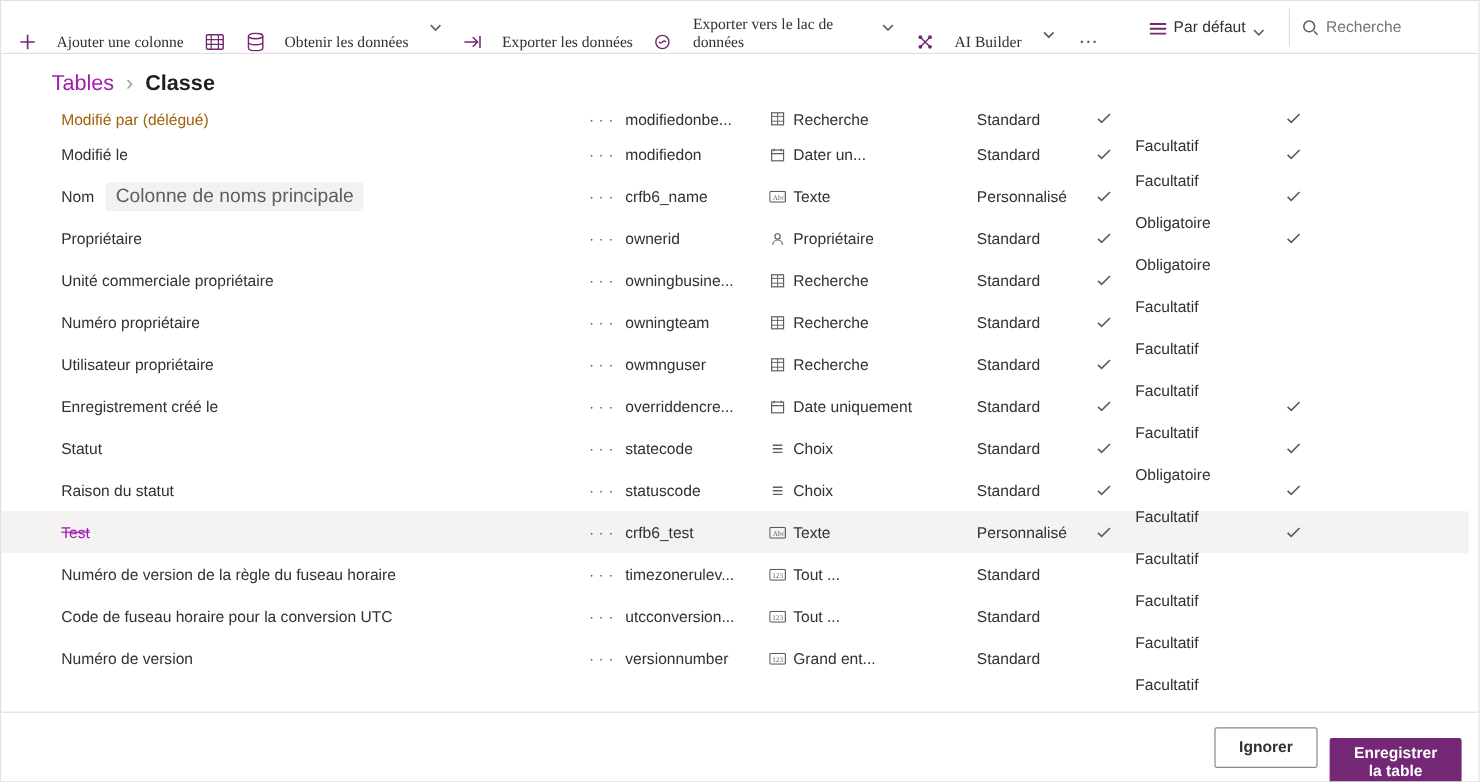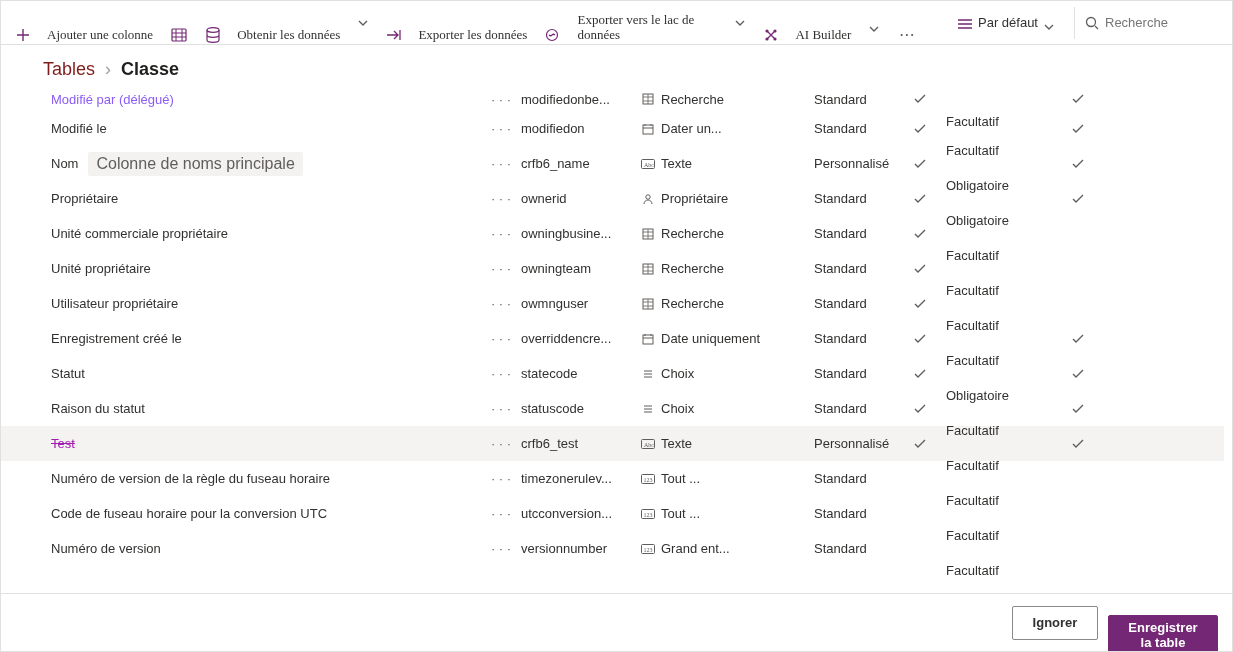--- a/index.html
+++ b/index.html
@@ -59,21 +59,21 @@
   .search-box input{
     border:none; outline:none; font-size:13px; color:#323130;
     width: 90px; background:transparent;
   }
   
   .breadcrumb {
     display:flex; align-items:center; gap:10px;
     padding: 14px 26px 10px 42px;
     font-size: 18px;
   }
-  .breadcrumb .link { color:#7f1d1d; font-weight:400; cursor:pointer;}
+  .breadcrumb .link { color:#a21caf; font-weight:400; cursor:pointer;}
   .breadcrumb .sep { color:#a19f9d; }
   .breadcrumb .current { font-weight:600; color:#201f1e; }
   
   .table-wrap {
     position: absolute;
     top: 86px; left: 0; right: 8px; bottom: 62px;
     overflow-y: auto;
   }
   .row {
     display:flex; align-items:center;
@@ -88,21 +88,21 @@
   .c-mgd    { flex: 0 0 80px; }
   .c-cust   { flex: 0 0 52px; color:#605e5c; display:flex; align-items:center; justify-content:center;}
   .c-req    { flex: 0 0 112px; margin-top: 44px; }
   .c-srch   { flex: 0 0 40px; color:#605e5c; display:flex; align-items:center; justify-content:center;}
   .dtype-ic { width:14px; height:14px; display:inline-flex; align-items:center; justify-content:center; color:#605e5c;}
   .badge {
     background:#f3f2f1; color:#605e5c; font-size:16px;
     padding:3px 8px; border-radius:2px;
   }
   .strike { text-decoration: line-through; color:#a21caf;}
-  .cutoff { color:#8b5cf6;}
+  .cutoff { color:#a16207;}
   .row.cutoff-row .c-name { color:#605e5c; }
   .row.cutoff-row { height:24px;}
   
   .footer {
     position:absolute; left:0; right:0; bottom:0;
     height:58px; display:flex; align-items:center; justify-content:flex-end;
     gap:10px; padding: 0 14px;
     border-top:1px solid #e0e0e0;
     background:#fff;
   }
@@ -383,21 +383,21 @@
           <svg width="12" height="10" viewBox="0 0 12 10">
             <path d="M1 5l3 3 7-7" fill="none" stroke="#605e5c" stroke-width="1.4"></path>
           </svg>
         </span>
       </div>
       <div class="c-req">Facultatif</div>
       <div class="c-srch"></div>
     </div>
     <div class="row">
       <div class="c-name">
-        <span>Unité propriétaire</span>
+        <span>Numéro propriétaire</span>
       </div>
       <div class="c-menu">· · ·</div>
       <div class="c-sys">owningteam</div>
       <div class="c-type">
         <span class="dtype-ic">
           <svg width="12" height="12" viewBox="0 0 12 12">
             <rect x="1" y="1" width="10" height="10" fill="none" stroke="#605e5c" stroke-width="1"></rect>
             <path d="M1 4h10M1 8h10M6 1v10" stroke="#605e5c" stroke-width="0.8"></path>
           </svg>
         </span>

